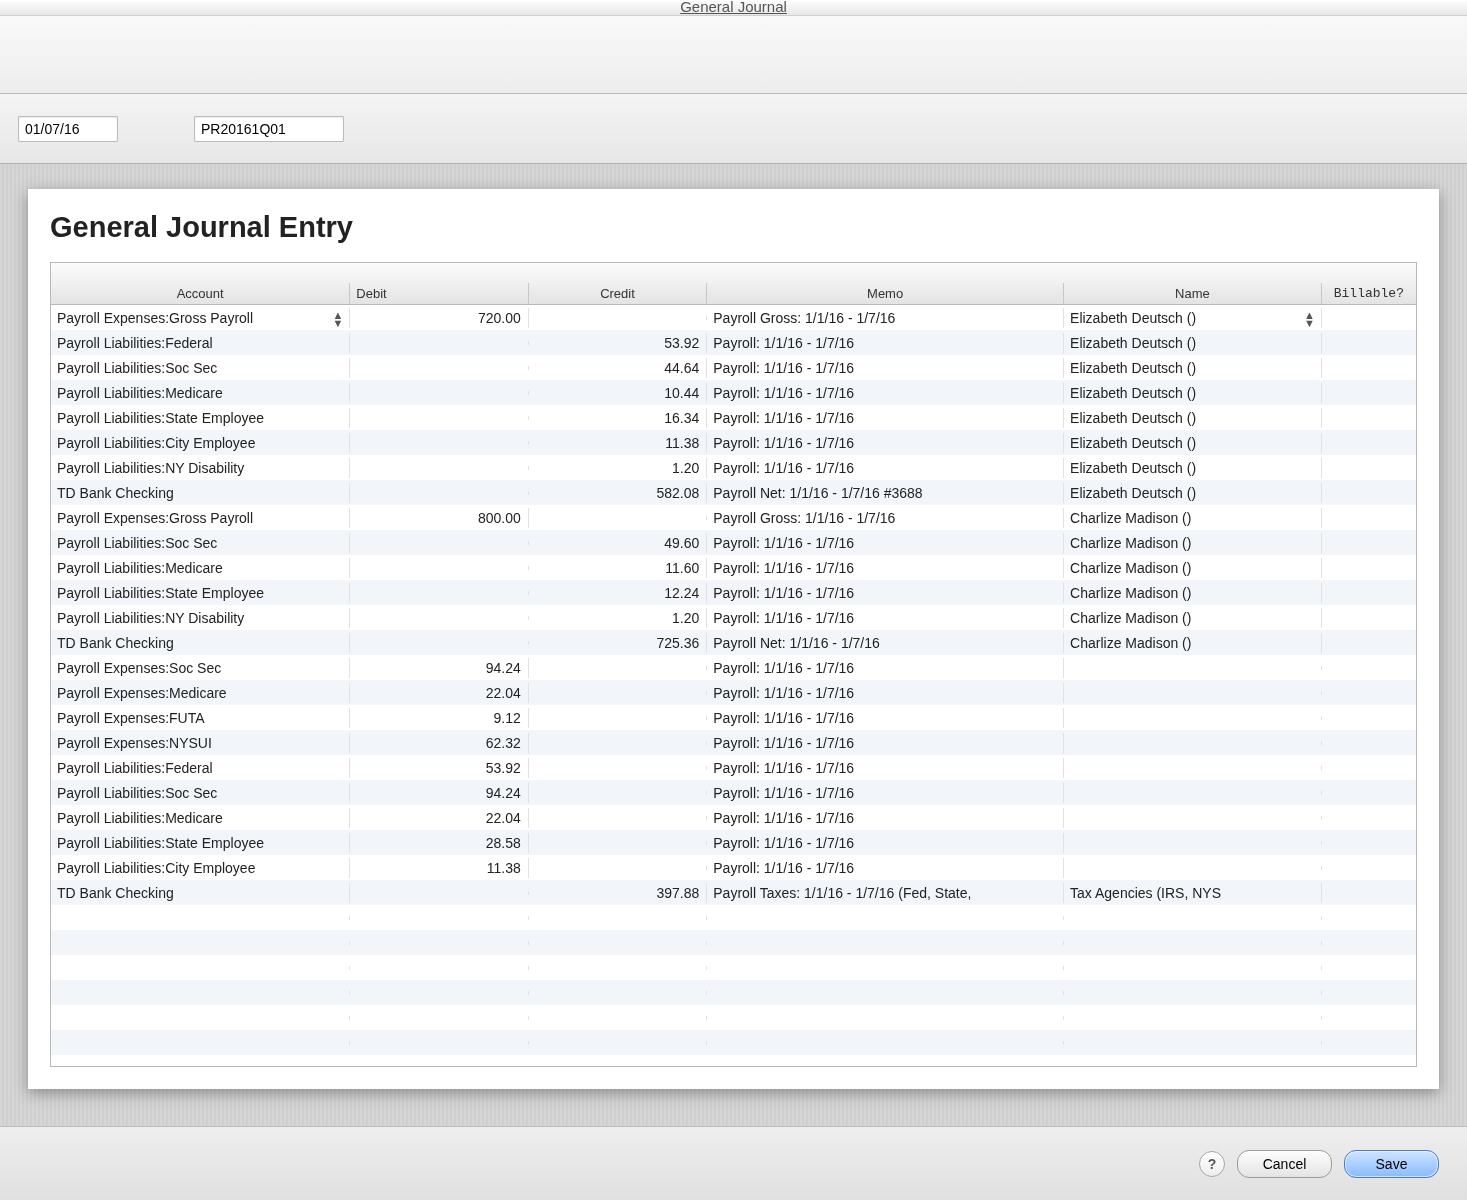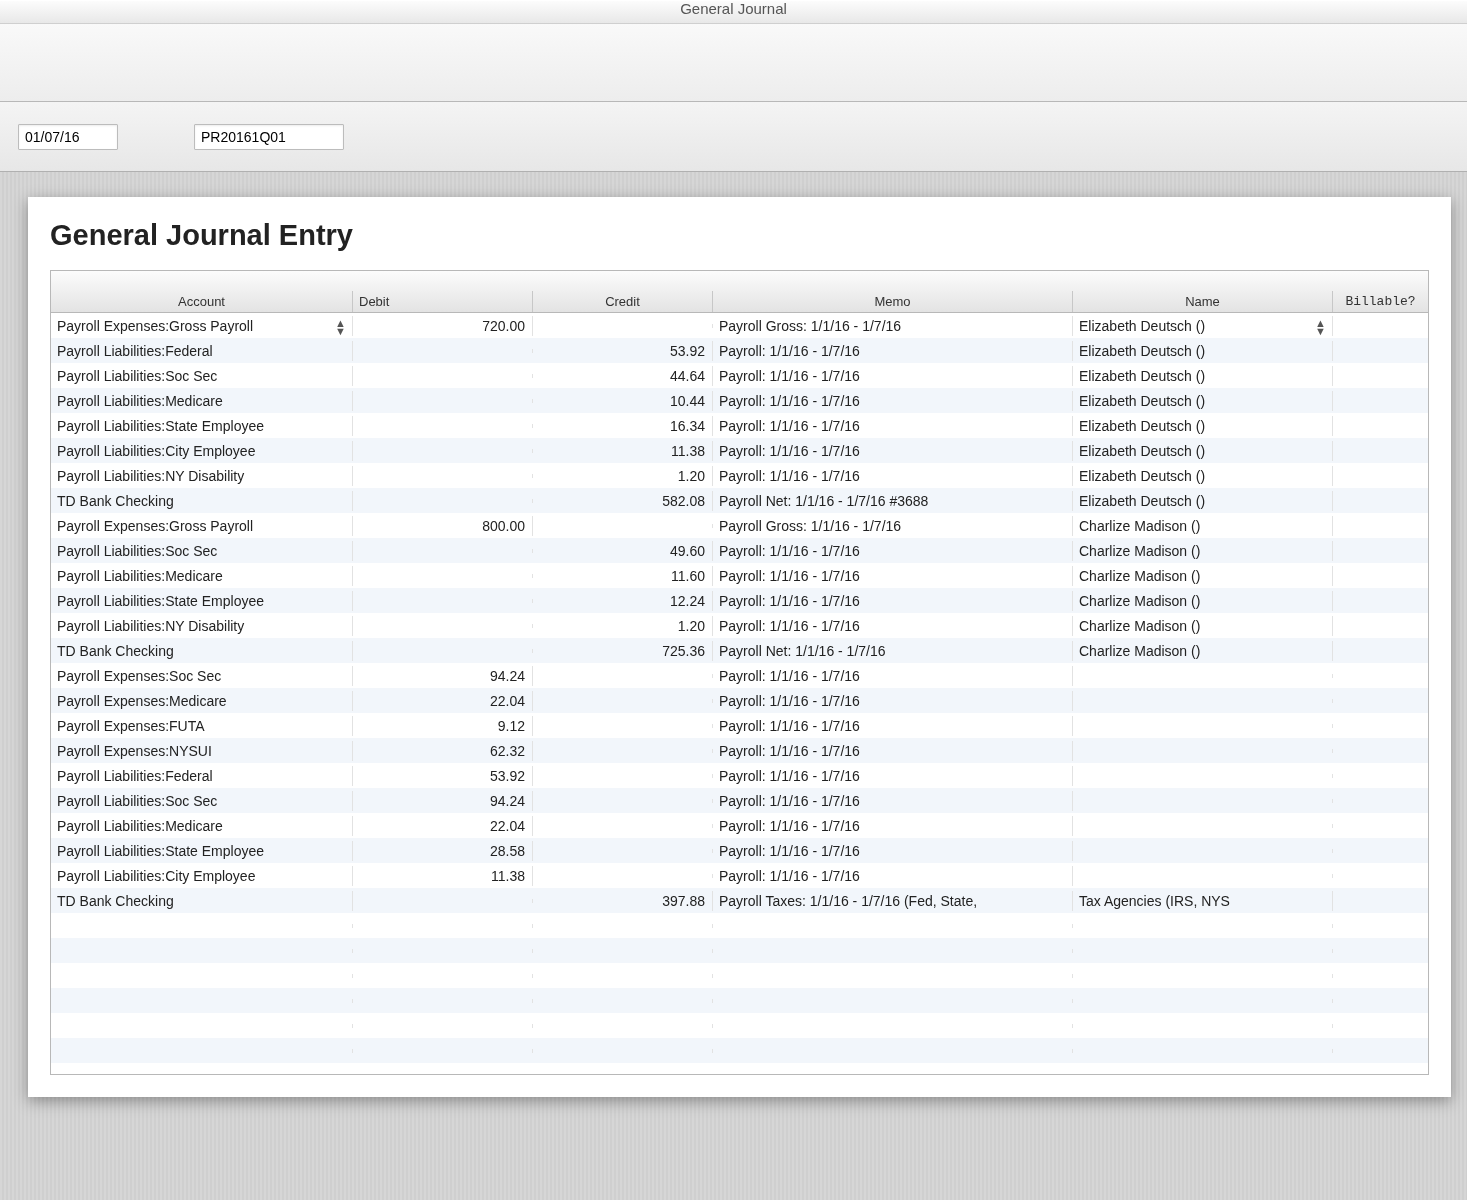--- a/index.html
+++ b/index.html
@@ -2,26 +2,27 @@
 <html><head>
 <meta charset="utf-8">
 <style>
   * { box-sizing: border-box; margin: 0; padding: 0; }
   html,body { width: 1467px; height: 1200px; font-family: "Lucida Grande","Helvetica Neue",Arial,sans-serif; font-size: 14px; color:#222; }
   body {
     background: #f2f2f2;
     display: flex; flex-direction: column;
   }
   .titlebar {
-    height: 24px;
+    height: 16px;
     background: linear-gradient(#fdfdfd,#e8e8e8);
     border-bottom: 1px solid #cfcfcf;
-    display:flex; align-items:flex-start; justify-content:center;
+    display:flex; align-items:flex-end; justify-content:center;
     font-size:15px; color:#555;
     box-shadow: 0 1px 0 #fff inset;
+    text-decoration: underline;
   }
   .toolbar-area {
     height: 78px;
     background: linear-gradient(#f9f9f9,#ededed);
     border-bottom: 1px solid #b8b8b8;
   }
   .field-row {
     height: 70px;
     background: linear-gradient(#f4f4f4,#e7e7e7);
     border-bottom: 1px solid #b0b0b0;
@@ -40,21 +41,21 @@
     box-shadow: inset 0 1px 2px rgba(0,0,0,0.08);
   }
   .text-field.date { width: 100px; }
   .text-field.ref  { width: 150px; }
 
   .backdrop {
     flex: 1;
     background:
       repeating-linear-gradient(90deg,#d6d6d6 0,#d6d6d6 2px,#cfcfcf 2px,#cfcfcf 4px);
     padding: 25px 0 0 0;
-    display:flex; flex-direction:row;
+    display:flex; flex-direction:column;
   }
   .sheet {
     background:#fff;
     margin: 0 28px;
     box-shadow: 0 4px 14px rgba(0,0,0,0.35);
     padding: 22px 22px 22px 22px;
     display:flex; flex-direction:column;
     height: 900px;
   }
   .sheet h1 {

